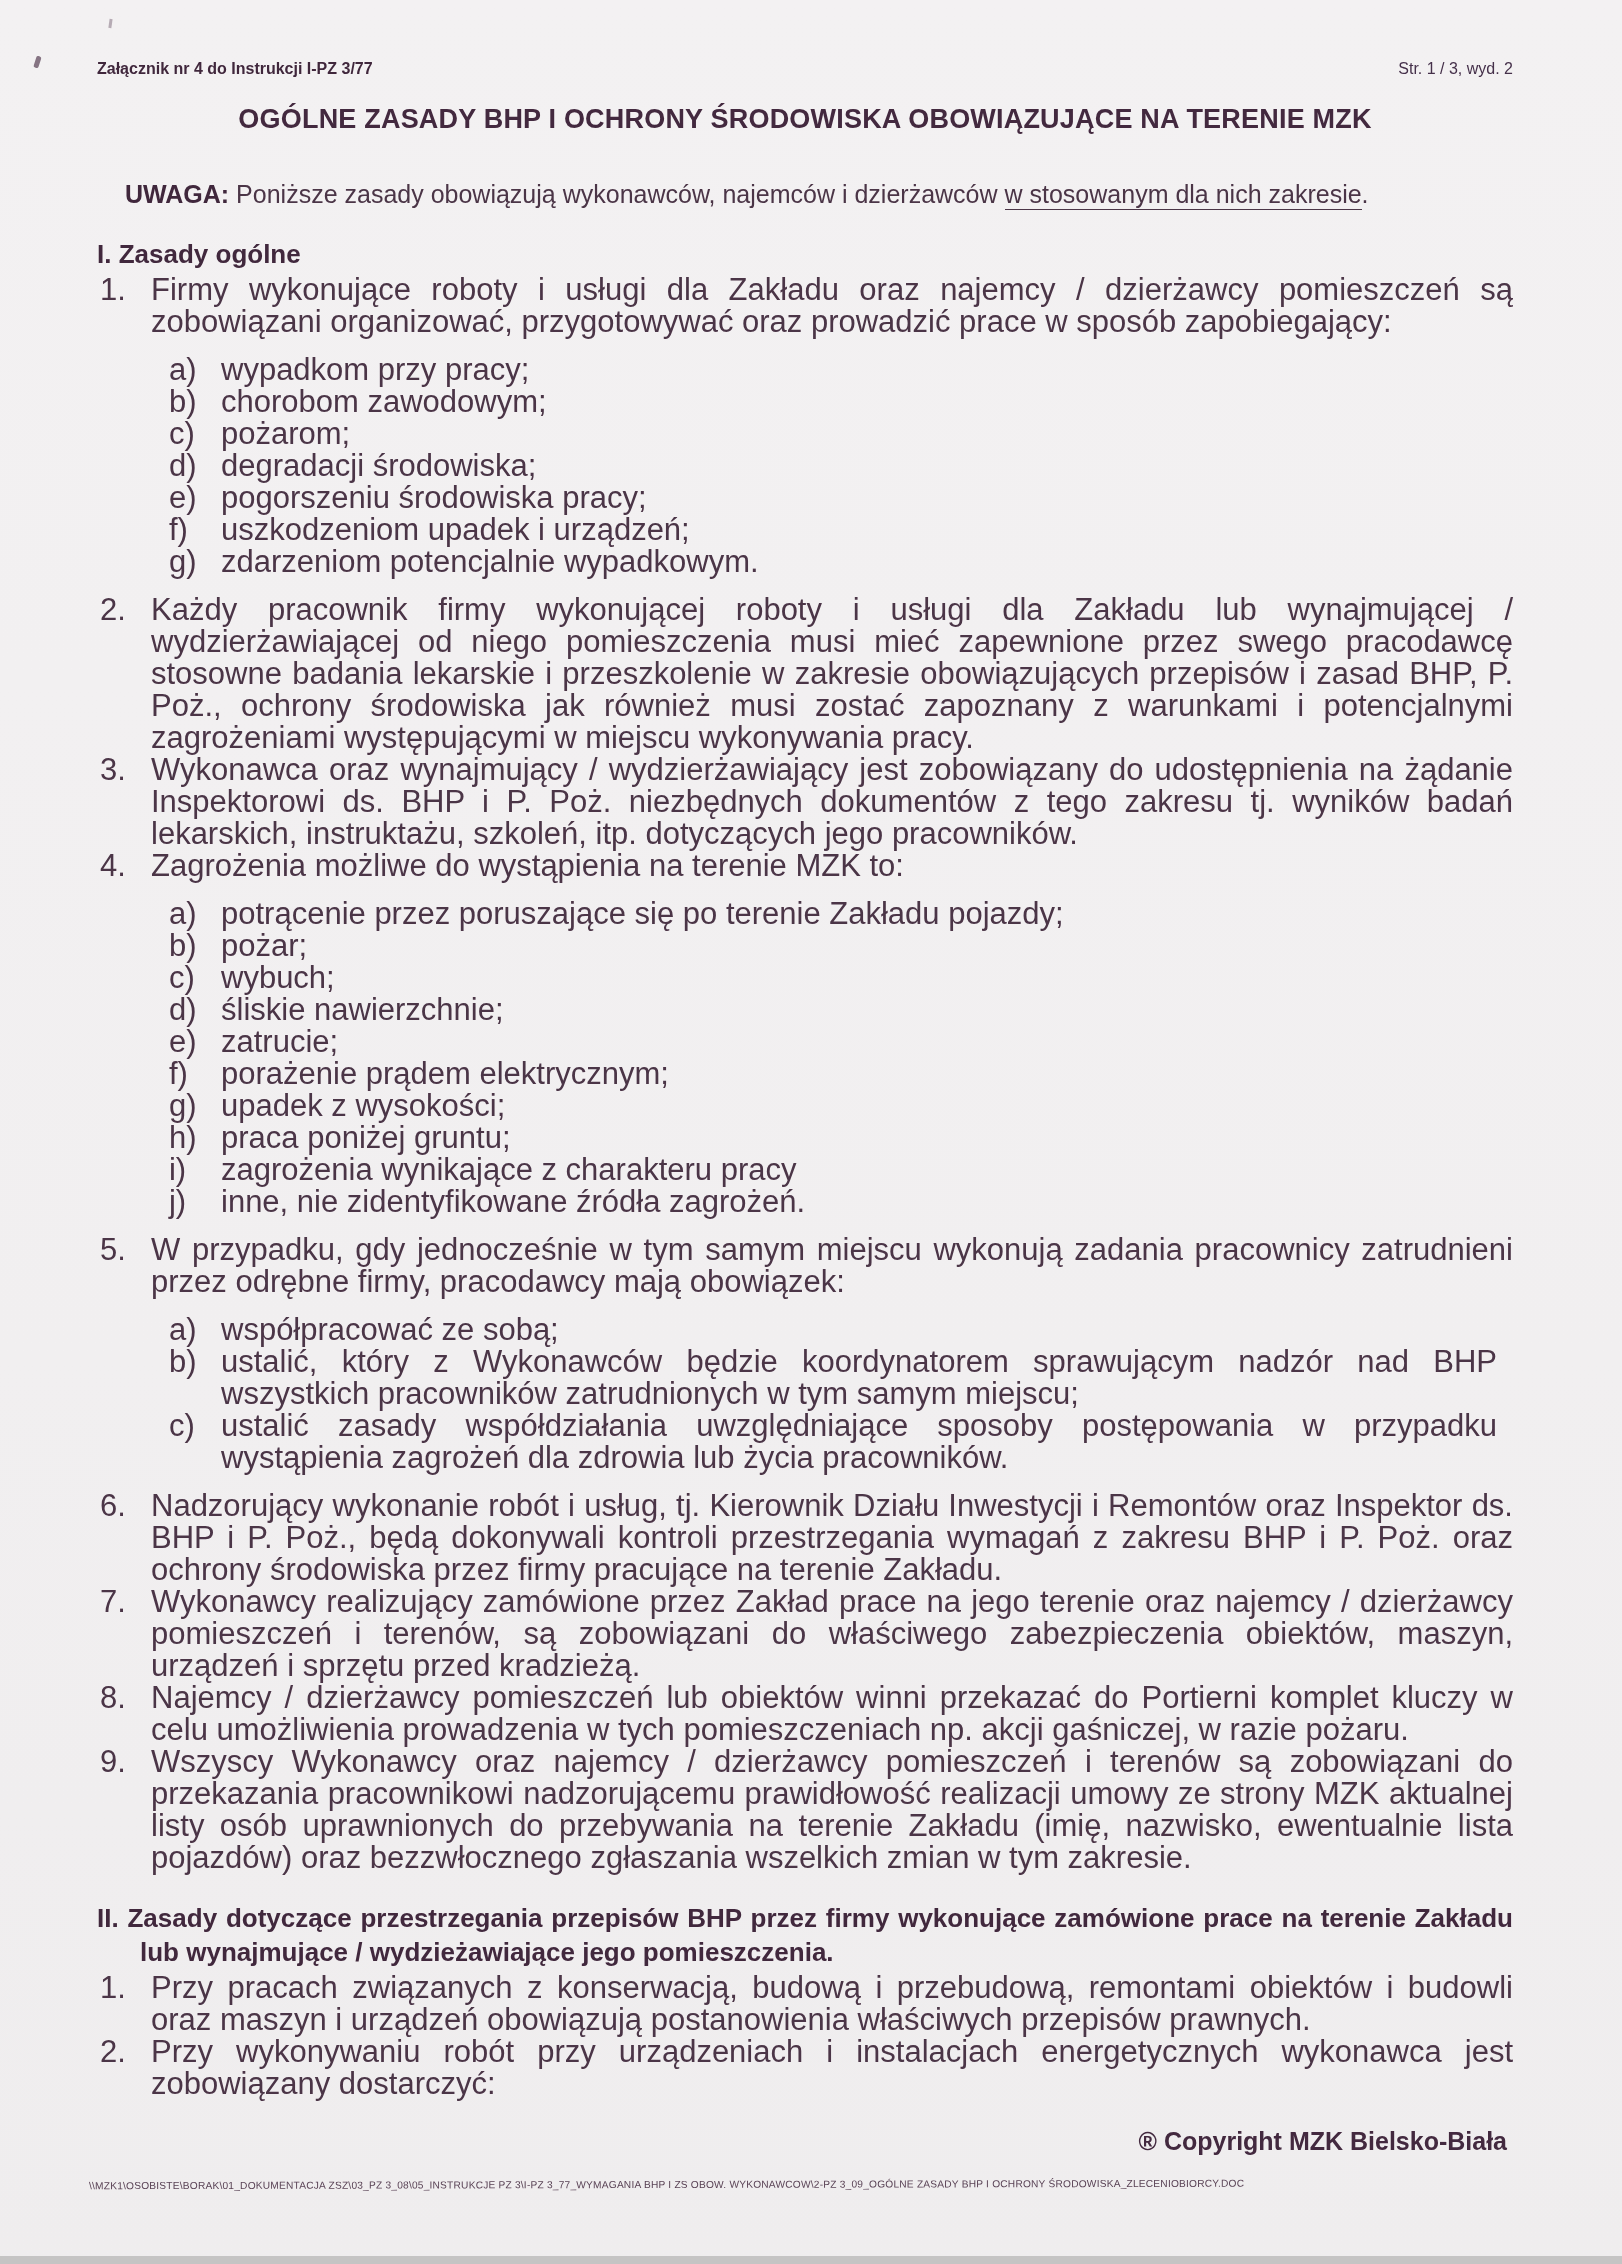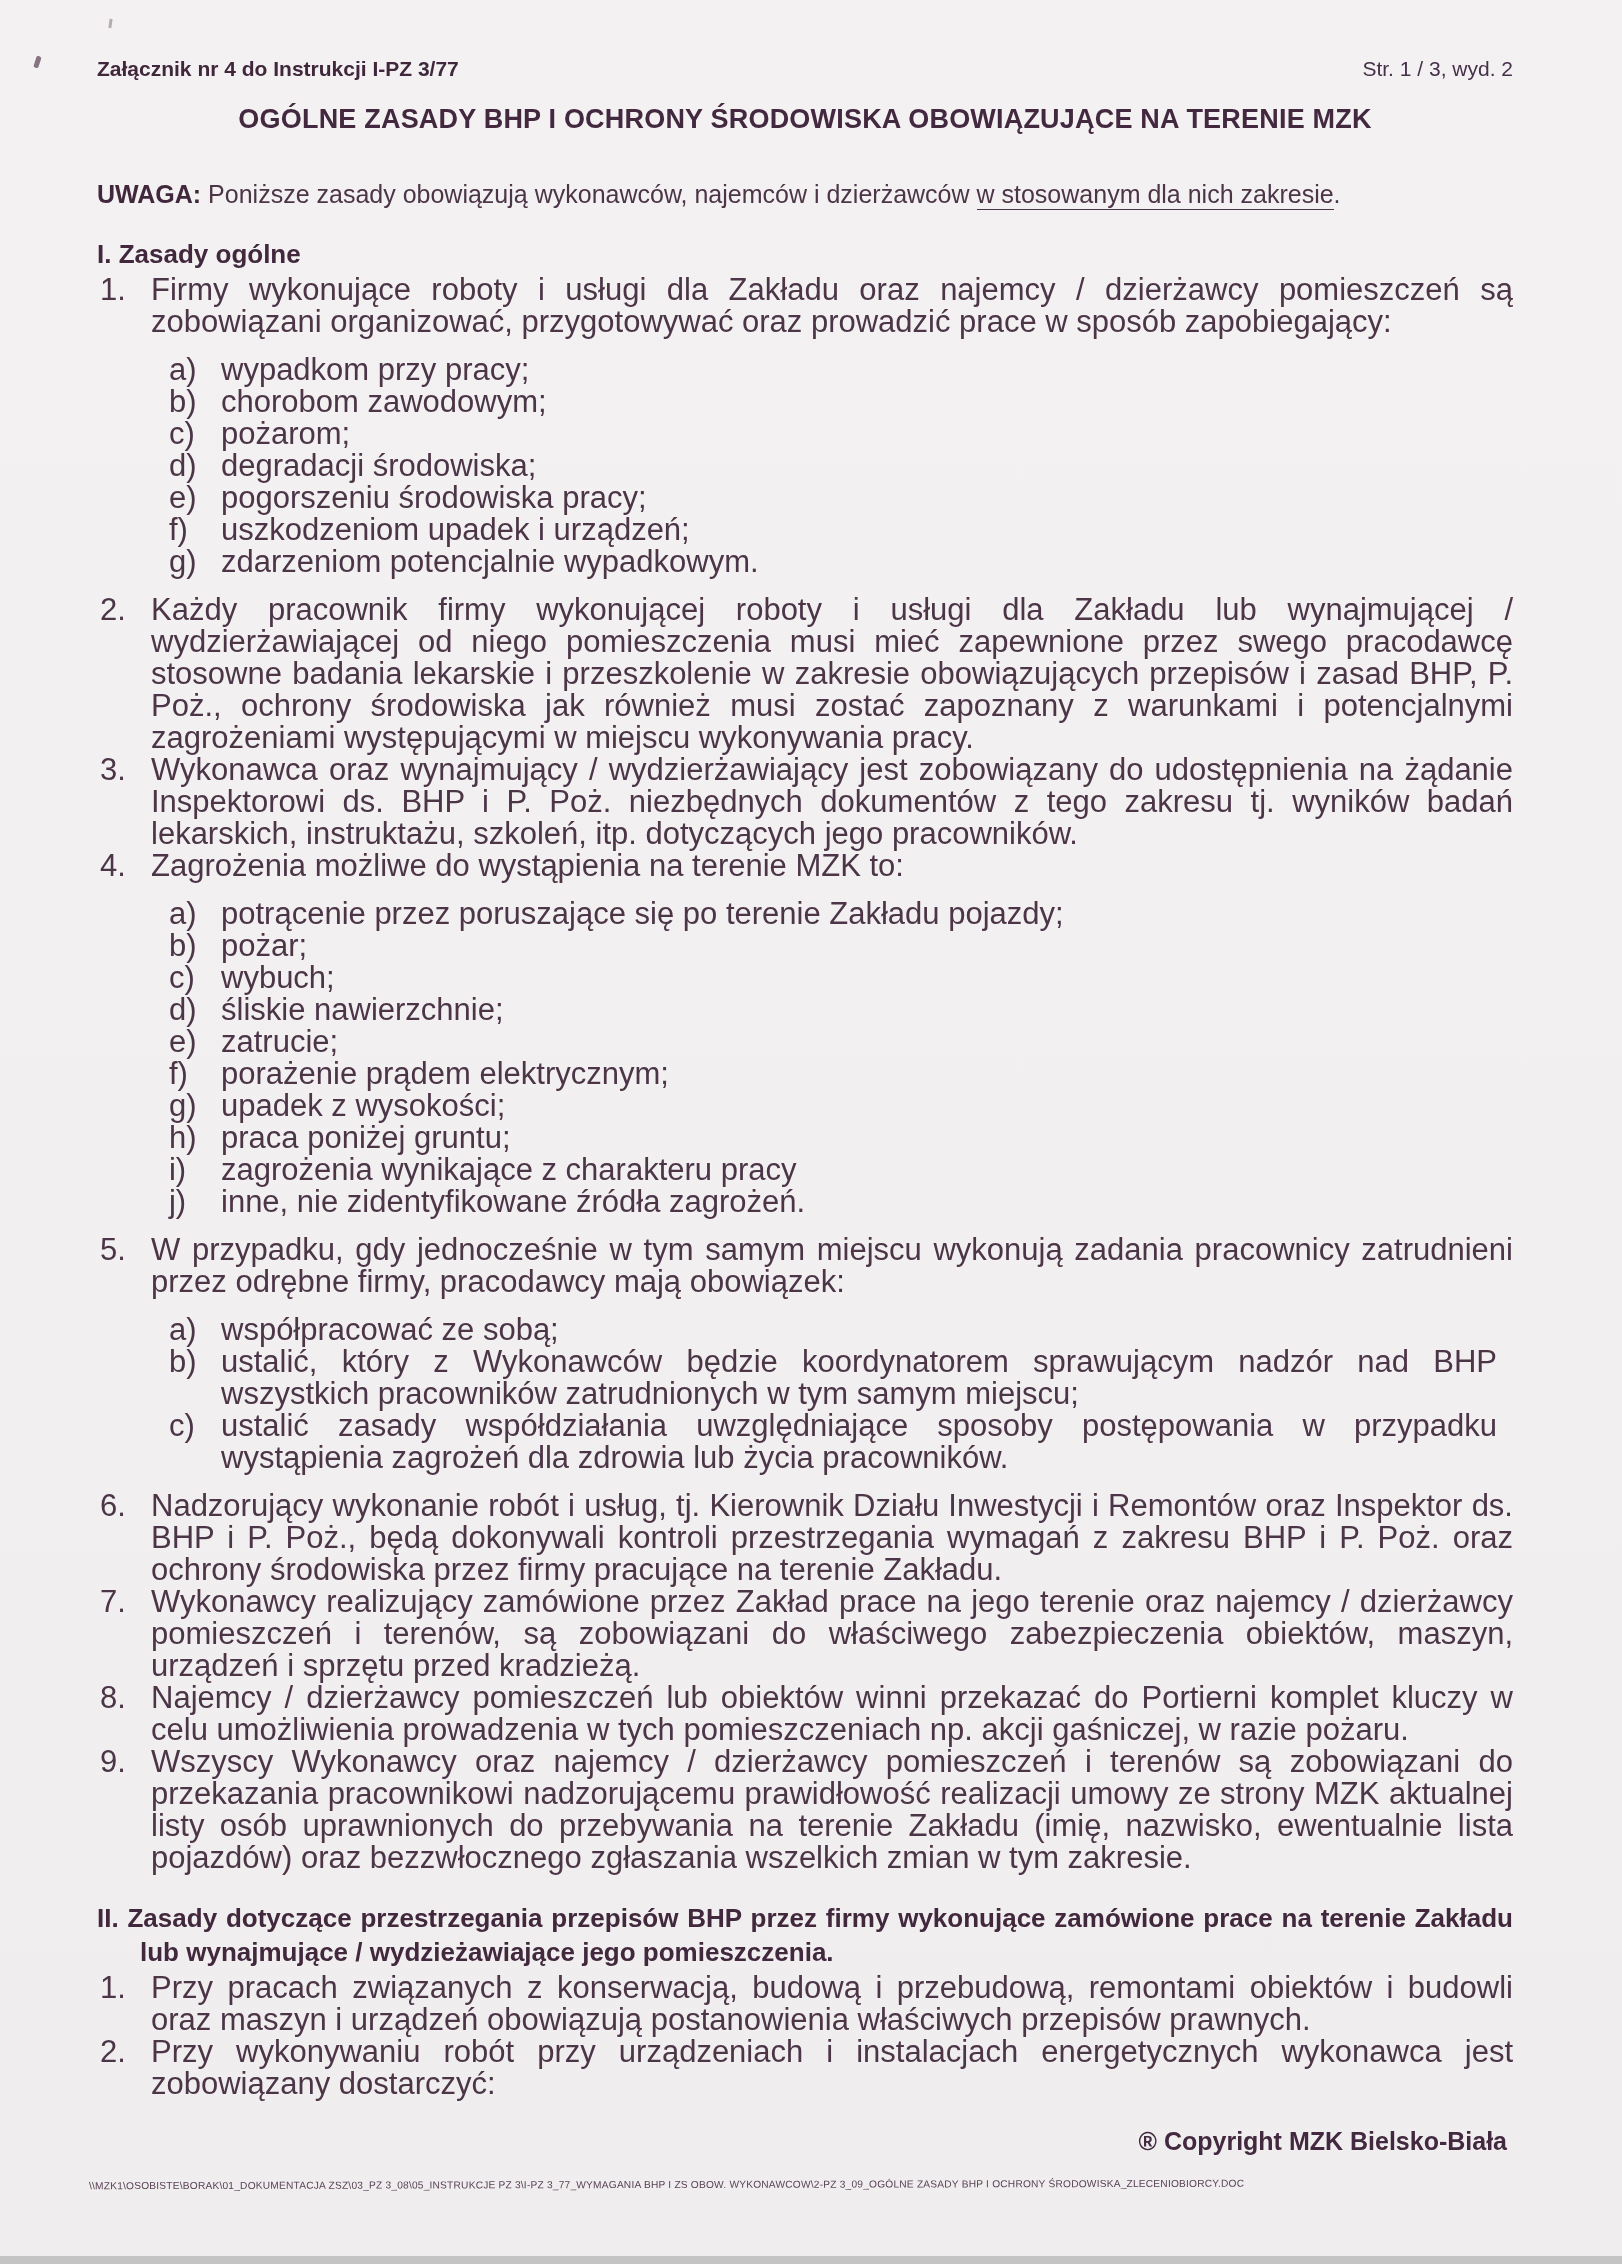--- a/index.html
+++ b/index.html
@@ -7,29 +7,29 @@
     position:relative;
     width:1622px;height:2265px;
     margin:0 auto;
     background:#f2f0f1;
     background-image:linear-gradient(180deg,#f3f1f2 0%,#f1eff0 60%,#efedee 100%);
     font-family:"Liberation Sans",sans-serif;
     color:#4b3547;
     overflow:hidden;
   }
   .content{position:absolute;left:97px;right:109px;top:54px;}
-  .doc-header{display:flex;justify-content:space-between;align-items:flex-start;font-size:21px;line-height:30px;}
+  .doc-header{display:flex;justify-content:space-between;align-items:flex-start;font-size:16px;line-height:30px;}
   .header-left{font-weight:bold;color:#40273c;}
   .header-right{font-weight:normal;color:#45304a;}
   .doc-title{
     text-align:center;font-weight:bold;font-size:27px;line-height:32px;
     margin-top:19.4px;color:#43293f;letter-spacing:0.2px;
   }
   .notice{margin-top:43px;font-size:25px;line-height:32px;text-align:justify;}
-  .notice-label{font-weight:bold;color:#40273c;}
+  .notice-label{font-weight:bold;color:#40273c;margin-left:28px;}
   .underlined{border-bottom:1.9px solid #4b3547;padding-bottom:1px;}
   .sec-heading{font-weight:bold;font-size:26px;line-height:34px;margin-top:27px;color:#41283d;}
   .sec-heading.hang{padding-left:43px;text-indent:-43px;text-align:justify;}
   ol.doc-list{list-style:none;margin:2.9px 0 0 0;padding:0;counter-reset:m;font-size:31px;line-height:32px;}
   ol.doc-list>li{counter-increment:m;position:relative;padding-left:54px;}
   ol.doc-list>li::before{content:counter(m) ".";position:absolute;left:2.9px;top:0;}
   ol.sub-list{list-style:none;margin:16px;padding:0;counter-reset:s;}
   ol.sub-list>li{counter-increment:s;position:relative;padding-left:54px;}
   ol.sub-list>li::before{content:counter(s,lower-latin) ")";position:absolute;left:1.9px;top:0;}
   .li-text{text-align:justify;}

